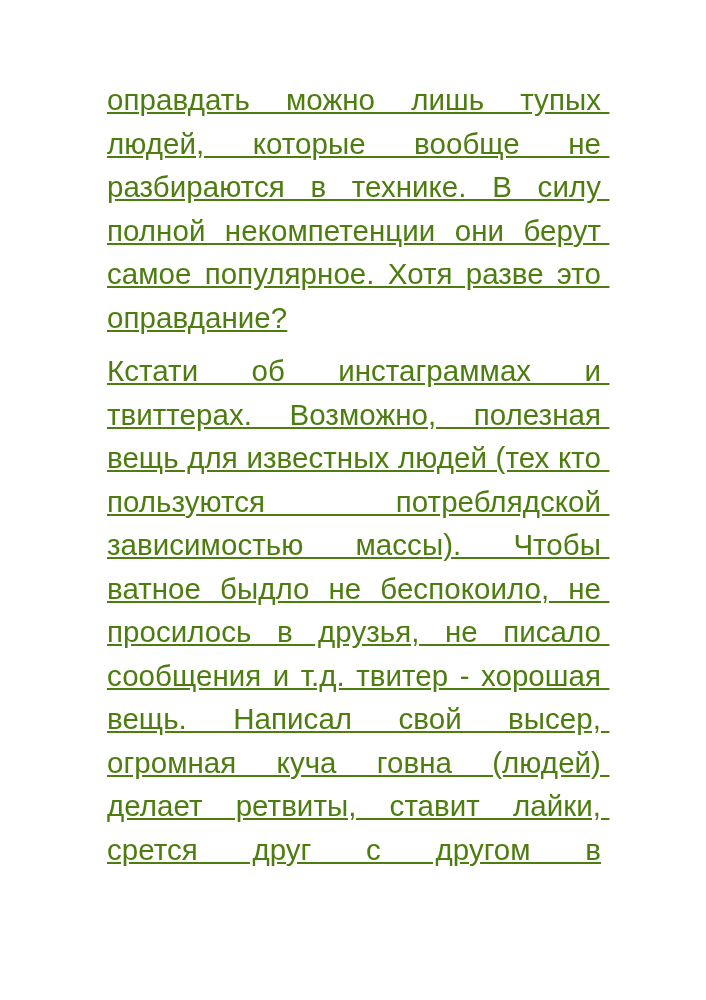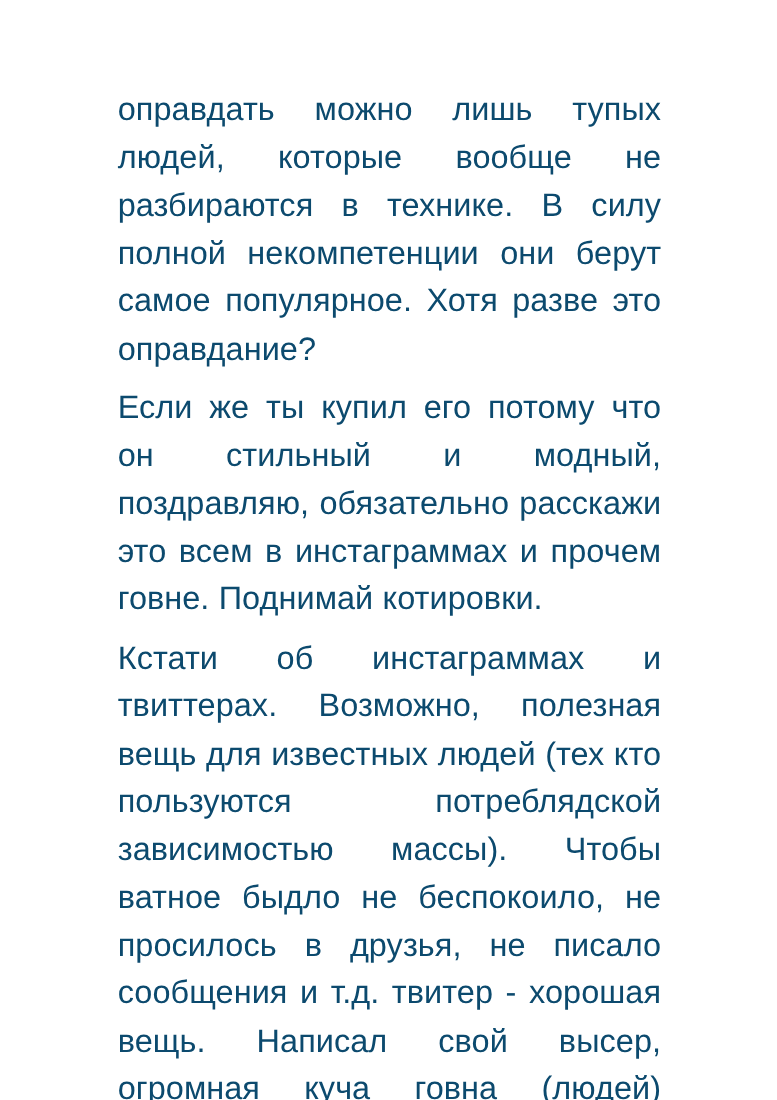--- a/index.html
+++ b/index.html
@@ -25,45 +25,45 @@
     width: 494px;
   }
 
   .para {
     margin: 0 0 10px 0;
     padding: 0;
     font-family: "Liberation Sans", "DejaVu Sans", sans-serif;
     font-size: 29.5px;
     line-height: 43.5px;
     font-weight: 400;
-    color: #0c4a6e;
+    color: #4d7c0f;
     text-align: justify;
     text-justify: inter-word;
     -webkit-hyphens: none;
     hyphens: none;
     word-spacing: 0.2px;
     letter-spacing: 0.05px;
     white-space: pre-wrap;
+    text-decoration: underline;
   }
 
   .para:last-child {
     margin-bottom: 0;
   }
 
   
   .para.justify-last {
     text-align-last: justify;
   }
 </style>
 </head>
 <body>
 
 <div class="page">
   <div class="text-column">
 
     <p class="para">оправдать можно лишь тупых людей, которые вообще не разбираются в технике. В силу полной некомпетенции они берут самое популярное. Хотя разве это оправдание?</p>
 
-    <p class="para">Если же ты купил его потому что он стильный и модный, поздравляю, обязательно расскажи это всем в инстаграммах и прочем говне. Поднимай котировки.</p>
 
     <p class="para justify-last">Кстати об инстаграммах и твиттерах. Возможно, полезная вещь для известных людей (тех кто пользуются потреблядской зависимостью массы). Чтобы ватное быдло не беспокоило, не просилось в друзья, не писало сообщения и т.д. твитер - хорошая вещь. Написал свой высер, огромная куча говна (людей) делает ретвиты, ставит лайки, срется друг с другом в</p>
 
   </div>
 </div>
 
 </body></html>

